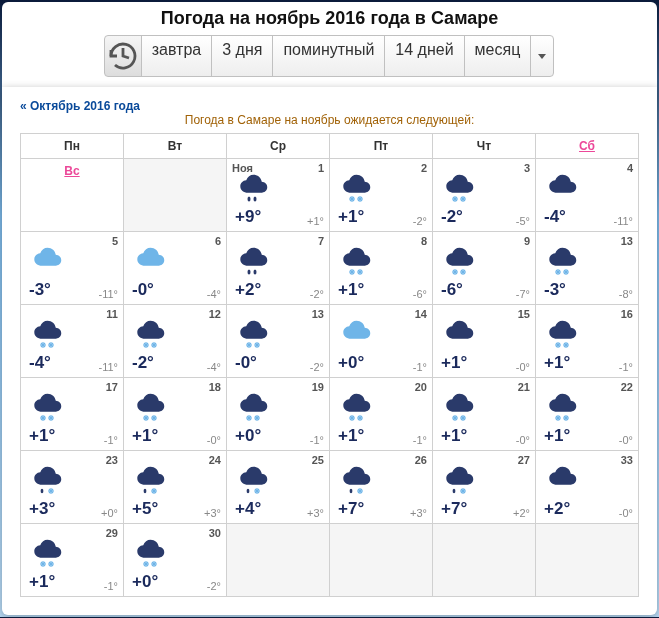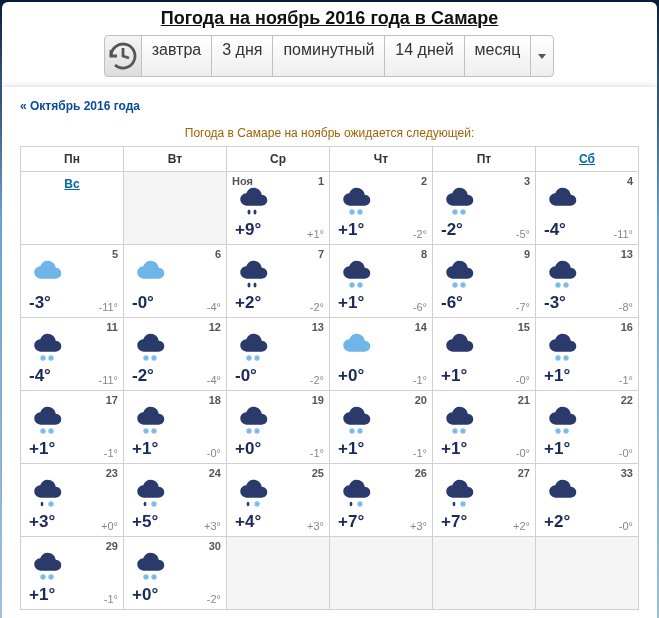--- a/index.html
+++ b/index.html
@@ -1,32 +1,32 @@
 <!DOCTYPE html>
 <html><head>
 <meta charset="utf-8">
 <style>
 body { margin:0; font-family: Arial, sans-serif; background: linear-gradient(180deg, #0a1a3a 0%, #7bb8e8 35%, #b8daf5 100%); padding:2px; }
 .frame { background:#fff; border-radius: 0 0 6px 6px; padding:8px 18px 18px; box-shadow: 0 2px 8px rgba(0,0,0,.3); }
 
 .header-bar { background:#fff; border-radius:6px 6px 0 0; padding:6px 0 0; text-align:center; }
-.title { font-size:18px; font-weight:bold; color:#111; margin-bottom:6px;text-decoration:underline; }
+.title { font-size:18px; font-weight:bold; color:#111; margin-bottom:6px; }
 .tabs { display:flex; justify-content:center; gap:0; padding-bottom:10px; }
 .tabs > div { font-size:16px; padding:5px 10px; background: linear-gradient(#fff,#eee); border:1px solid #c0c0c0; margin-left:-1px; cursor:pointer; color:#333; }
 .tabs > div:first-child { border-radius:4px 0 0 4px; background:linear-gradient(#f5f5f5,#ddd); display:flex; align-items:center; justify-content:center; width:28px; padding:5px 4px; }
 .tabs > div:last-child { border-radius:0 4px 4px 0; width:14px; padding:5px 4px; display:flex; align-items:center; justify-content:center;}
 .arrow-down { width:0; height:0; border-left:4px solid transparent; border-right:4px solid transparent; border-top:5px solid #555; }
 
-.navrow { display:flex; justify-content:space-between; font-size:12px; margin:4px 0 13px; }
+.navrow { display:flex; justify-content:space-between; font-size:12px; margin:4px 0 0; }
 .navrow a { color:#0a4a9a; text-decoration:none; font-weight:bold; cursor:pointer;}
 .sub { text-align:center; font-size:12px; color:#a16207; margin-bottom:6px; }
 
 .cal { display:grid; grid-template-columns: repeat(6, 1fr); border-left:1px solid #d0d0d0; border-top:1px solid #d0d0d0; }
 .headcell { text-align:center; font-size:12px; font-weight:bold; padding:5px 0; background:#fff; border-right:1px solid #d0d0d0; border-bottom:1px solid #d0d0d0; color:#333;}
-.headcell.weekend { color:#0369a1;text-decoration:underline; }
+.headcell.weekend { color:#ec4899;text-decoration:underline; }
 .cell { position:relative; height:72px; border-right:1px solid #d0d0d0; border-bottom:1px solid #d0d0d0; background:#fff; }
 .cell.empty { background:#f5f5f5; }
 .daynum { position:absolute; top:3px; right:5px; font-size:11px; color:#555; font-weight:bold; }
 .mlabel { position:absolute; top:3px; left:5px; font-size:11px; color:#555; font-weight:bold; }
 .icon-wrap { position:absolute; left:8px; top:14px; }
 .hi-temp { position:absolute; left:8px; bottom:4px; font-size:17px; font-weight:bold; color:#1b2a5c; }
 .lo-temp { position:absolute; right:5px; bottom:4px; font-size:11px; color:#888; }
 svg { width:36px; height:30px; overflow:visible; }
 .cloud-dark { fill:#2a3a6a; }
 .cloud-light { fill:#6fb5e8; }
@@ -60,22 +60,22 @@
 <div class="frame">
   <div class="navrow">
     <a>« Октябрь 2016 года</a>
   </div>
   <div class="sub">Погода в Самаре на ноябрь ожидается следующей:</div>
 
   <div class="cal" id="cal">
       <div class="headcell">Пн</div>
       <div class="headcell">Вт</div>
       <div class="headcell">Ср</div>
+      <div class="headcell">Пт</div>
       <div class="headcell">Чт</div>
-      <div class="headcell">Пт</div>
       <div class="headcell weekend">Сб</div>
       <div class="headcell weekend">Вс</div>
       <div class="cell empty"></div>
       <div class="cell">
     <span class="mlabel">Ноя</span>
     <span class="daynum">1</span>
     <span class="icon-wrap"><svg viewBox="0 0 32 30">
             <path class="cloud-dark" d="M10 18c-4 0-7-2.5-7-6 0-3 2.3-5.2 5.4-5.5C9.5 3.3 12 1.5 15 1.5c4 0 7 2.8 7.5 6.5 3 .2 5 2.2 5 5 0 3-2.5 5-6 5H10z" transform="scale(1.1)"></path>
             <ellipse class="drop" cx="12" cy="26" rx="1.5" ry="2.5"></ellipse>
             <ellipse class="drop" cx="18" cy="26" rx="1.5" ry="2.5"></ellipse>

